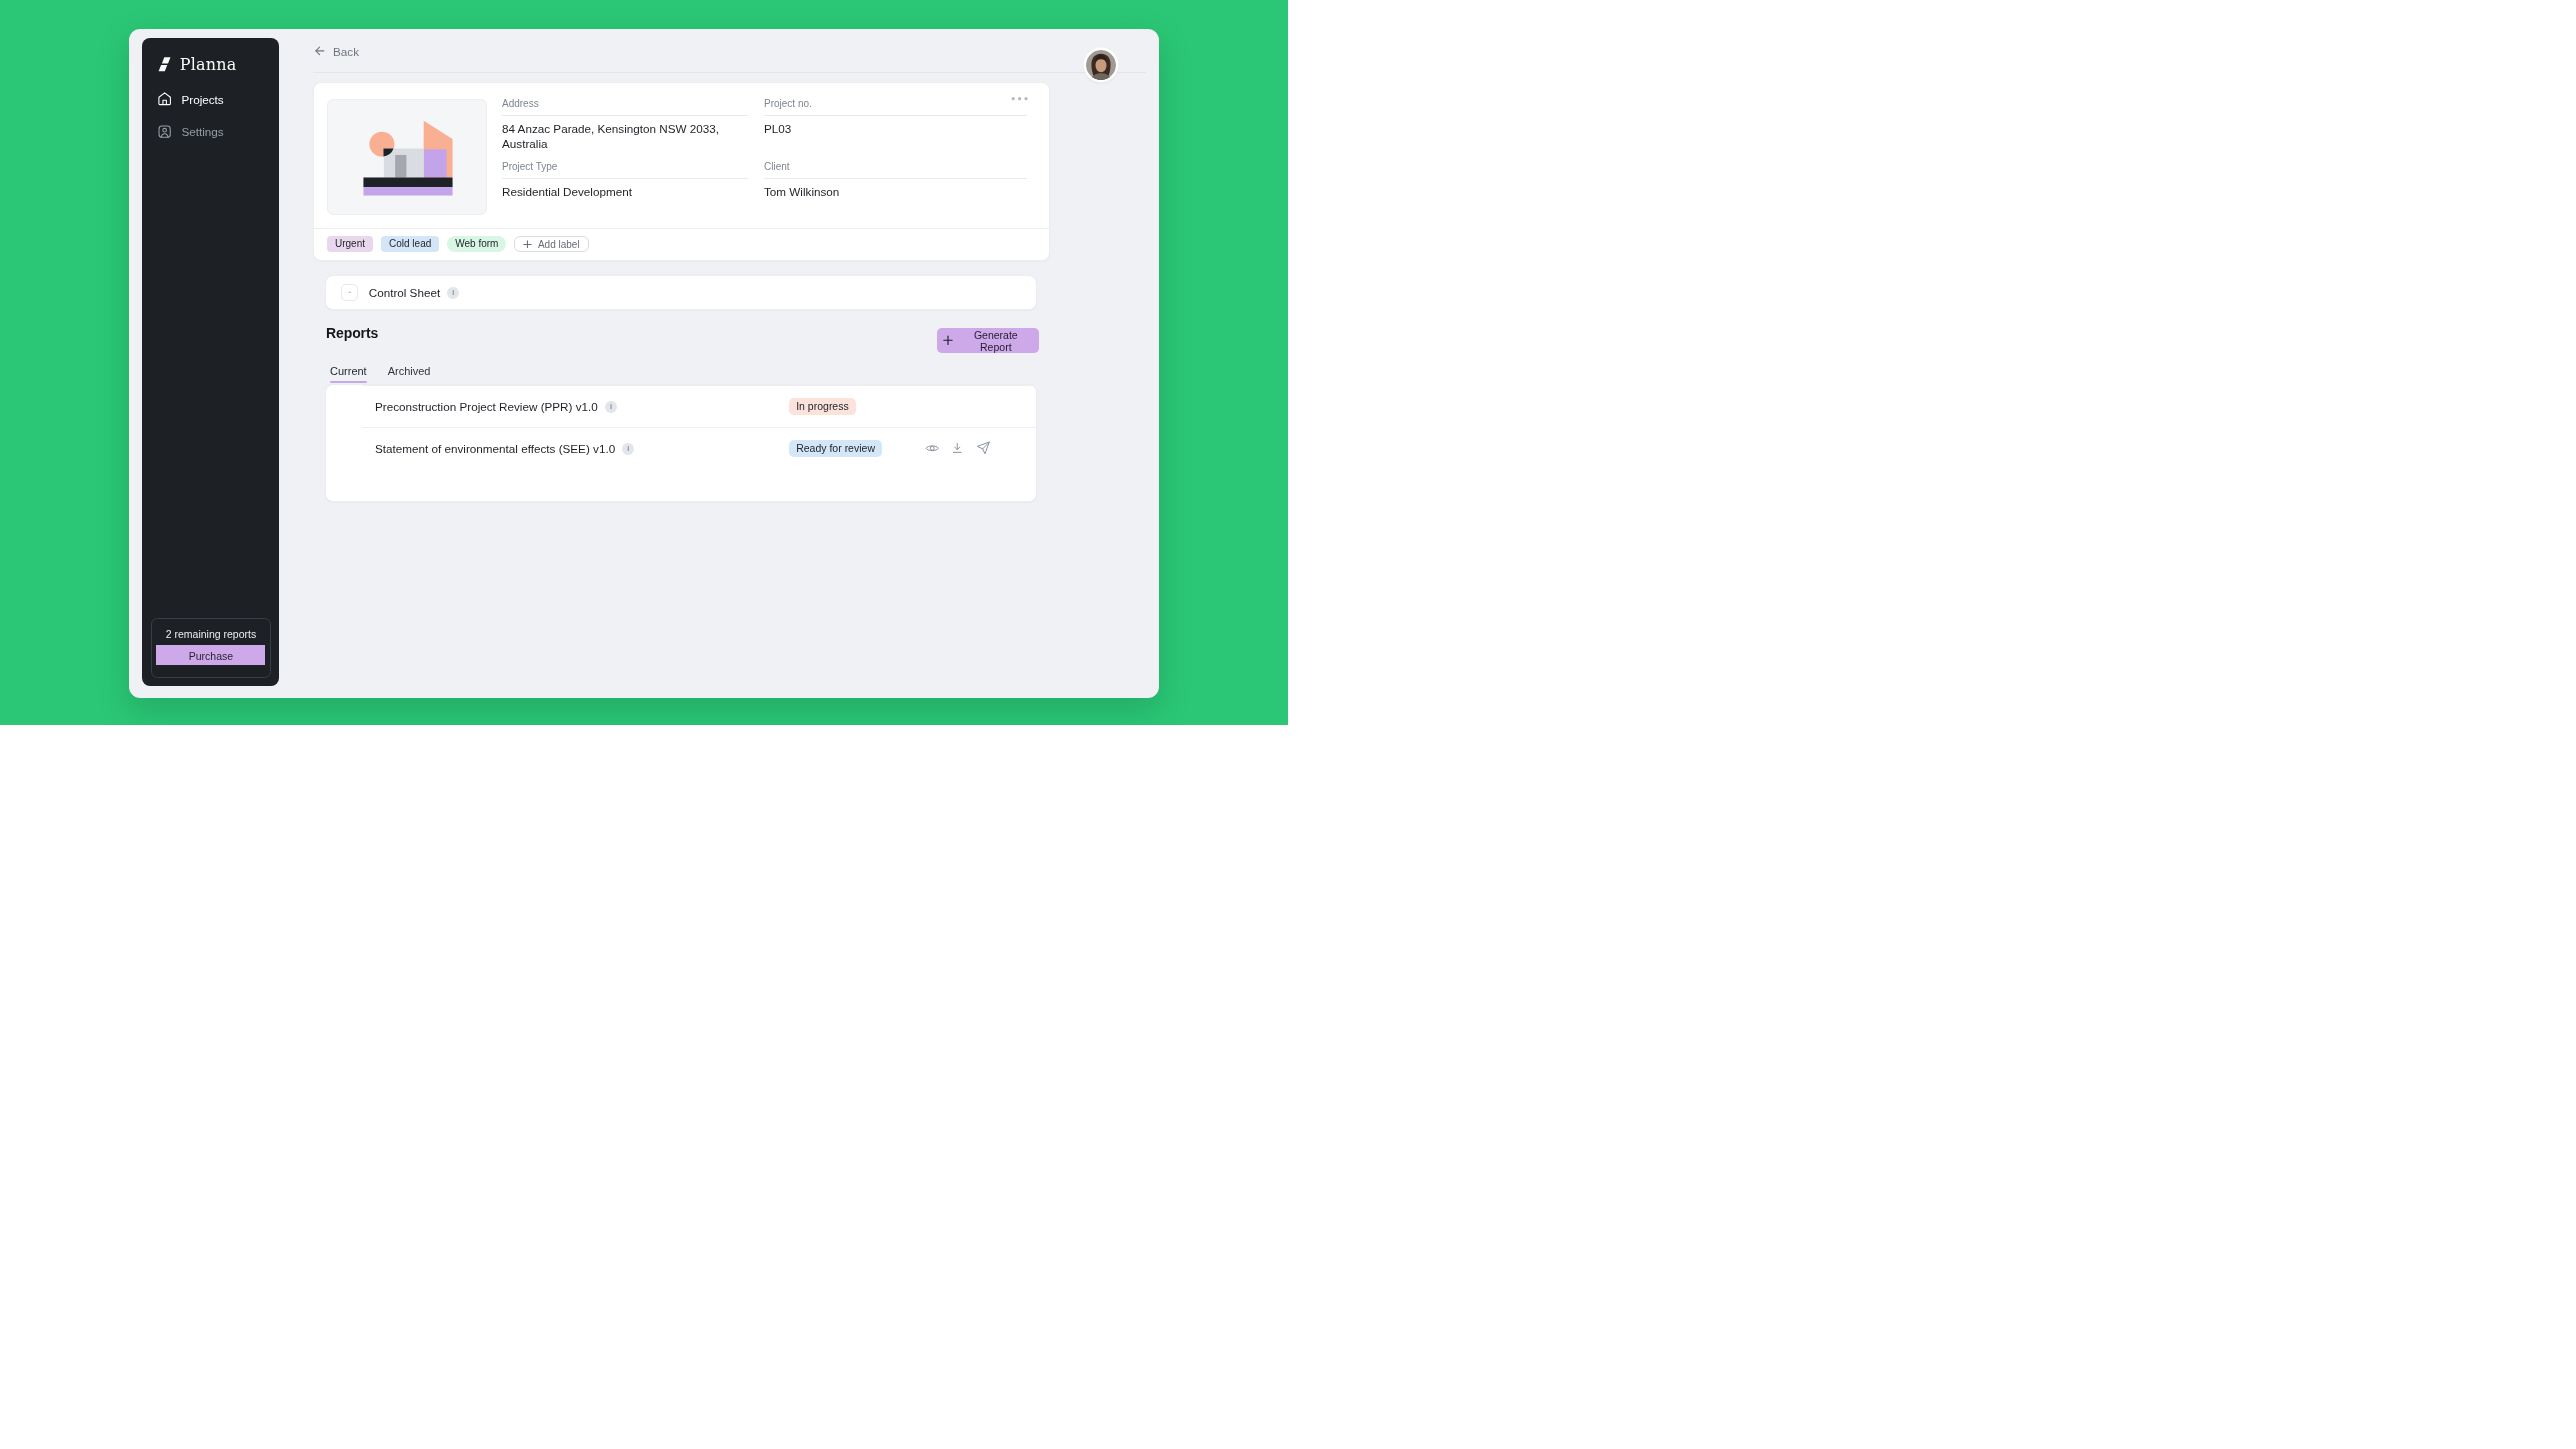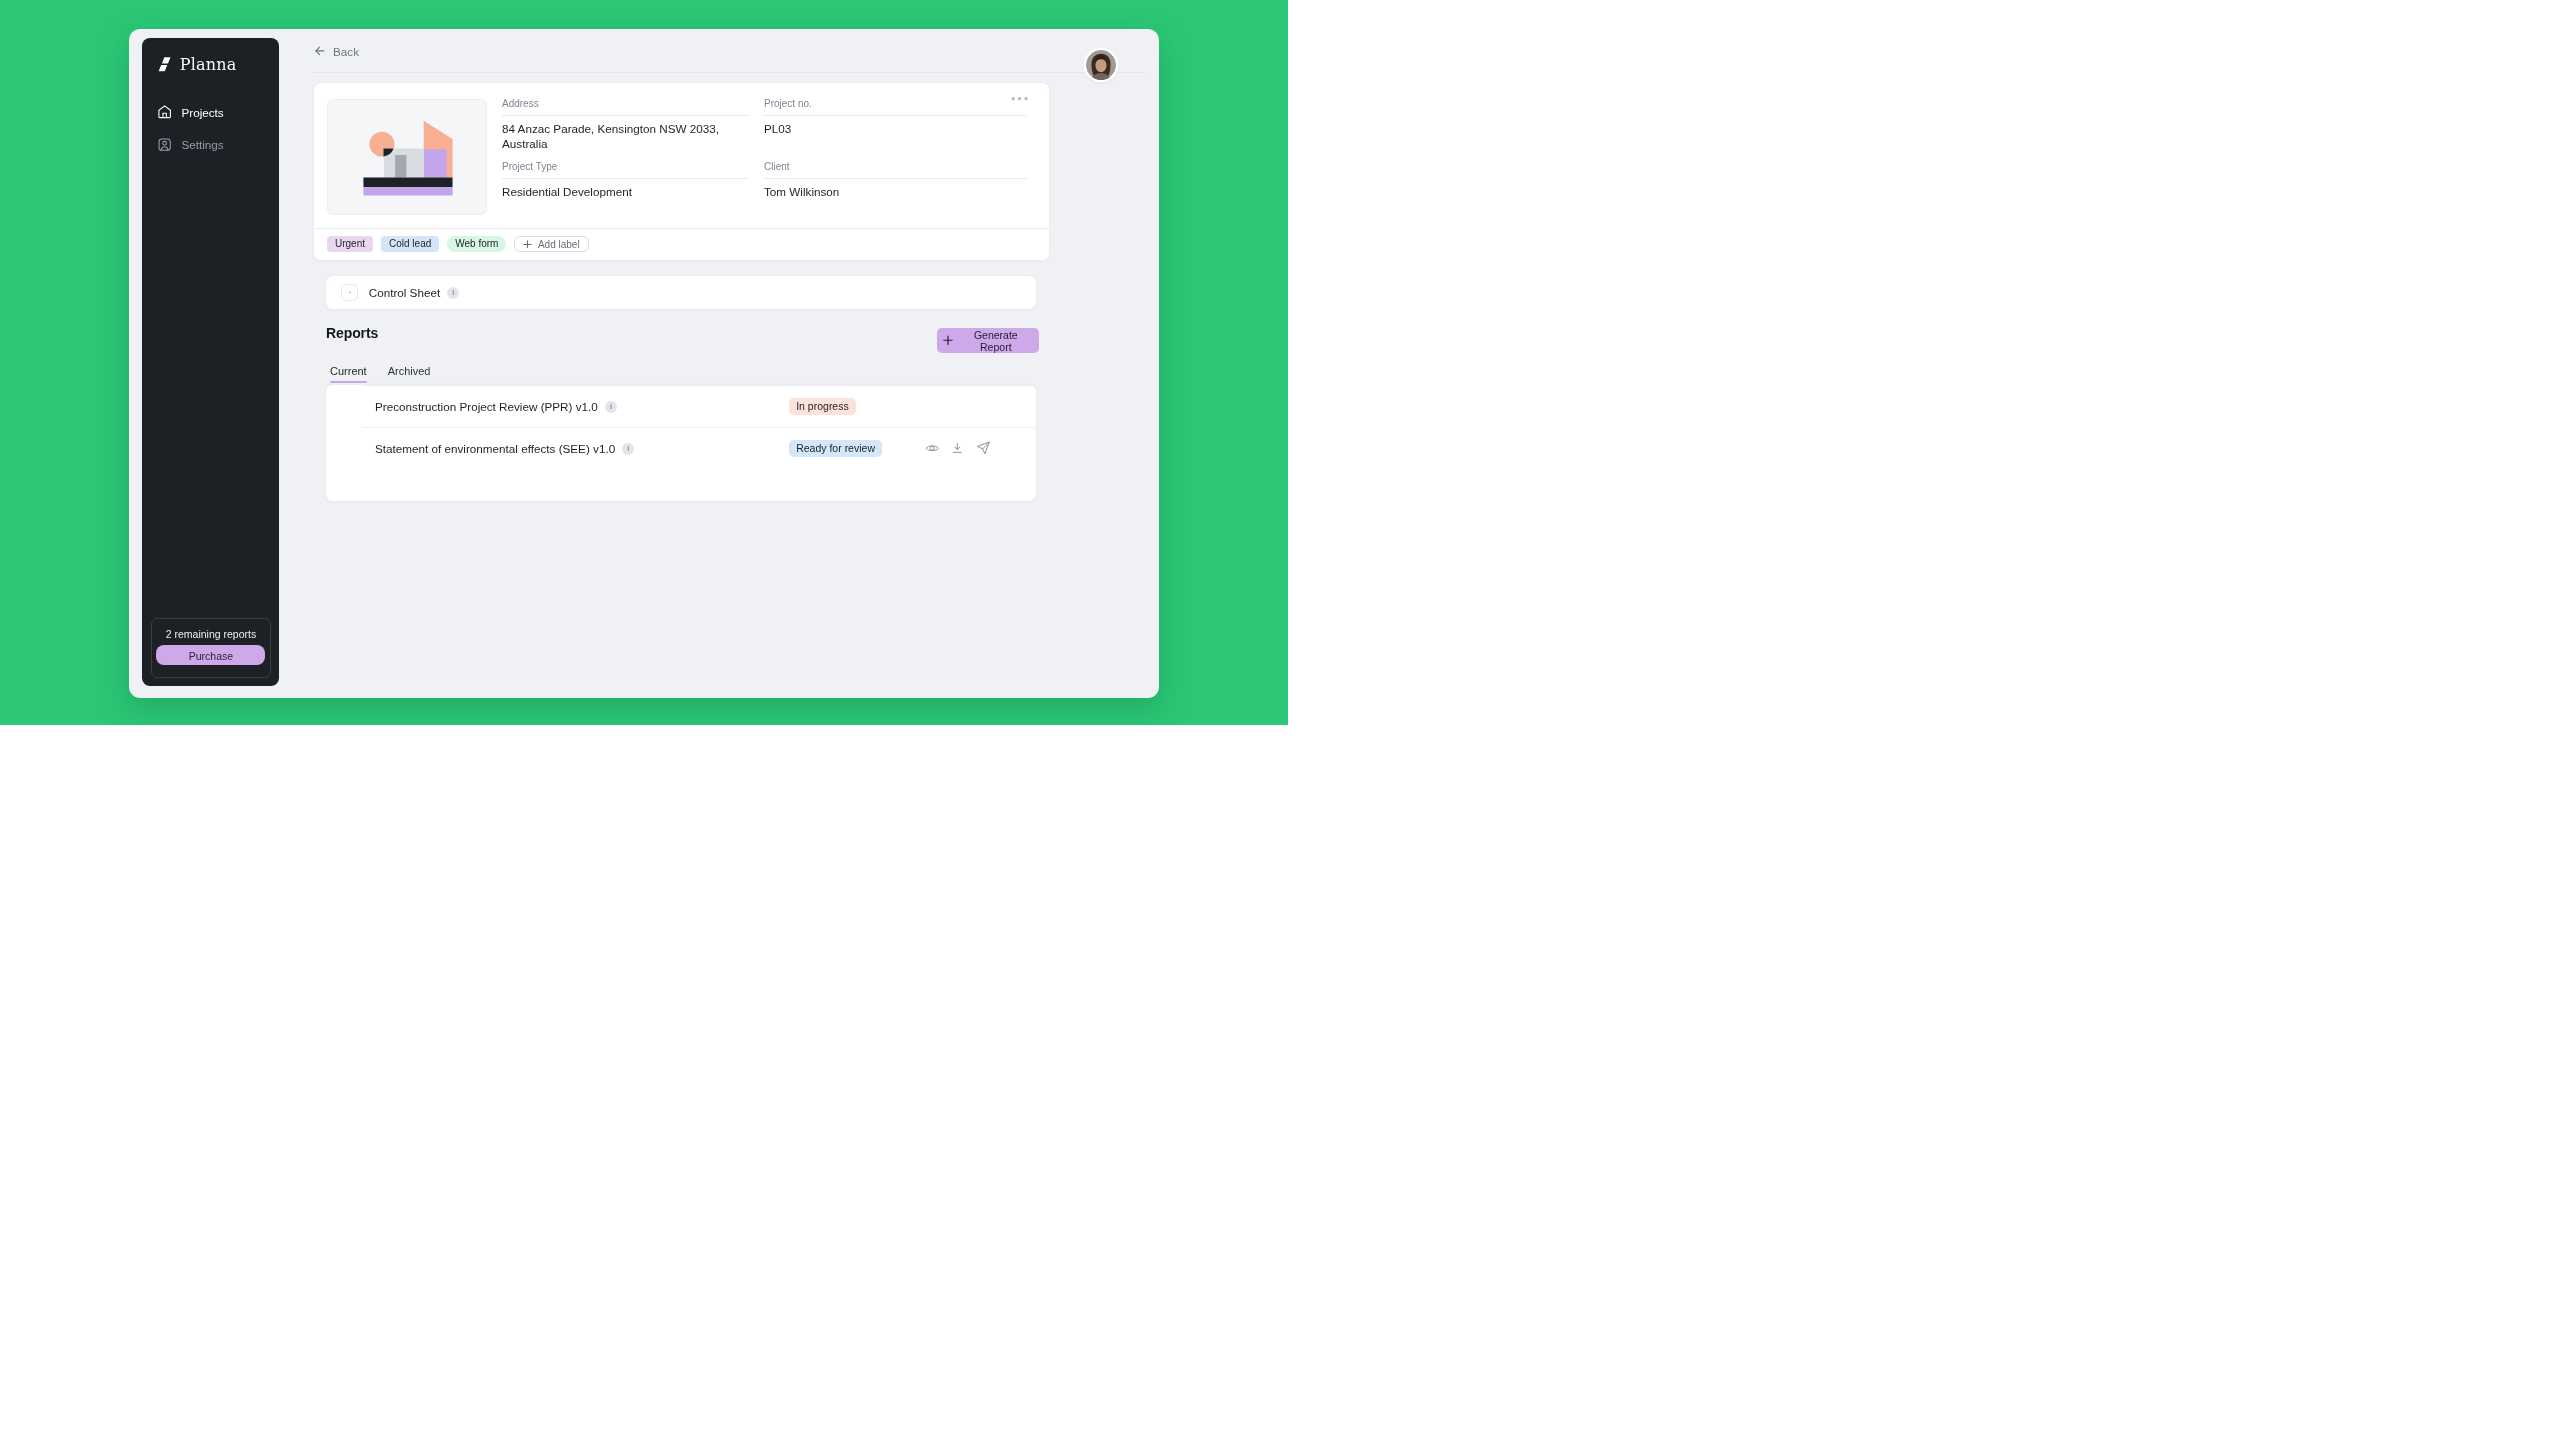--- a/index.html
+++ b/index.html
@@ -7,30 +7,30 @@
   .stage{position:relative;width:1288px;height:725px;overflow:hidden;background:#2bc776;}
   .window{position:absolute;left:129px;top:29px;width:1030px;height:669px;background:#f0f1f4;
           border-radius:11.3px;box-shadow:0 11.3px 32px rgba(10,70,40,.22);overflow:hidden;}
 
   
   .sidebar{position:absolute;left:13px;top:8.9px;width:137px;height:648px;background:#1d2024;
            border-radius:8px;color:#fff;}
   .logo-row{display:flex;align-items:center;gap:5.6px;padding:17px 0 0 13.7px;}
   .logo-glyph{width:18.5px;height:18.5px;flex:0 0 auto;}
   .logo-text{font-family:"DejaVu Serif","Liberation Serif",serif;font-size:16px;letter-spacing:0.2px;color:#fafafa;}
-  .nav{margin-top:27px;display:flex;flex-direction:column;gap:9.7px;}
+  .nav{margin-top:14px;display:flex;flex-direction:column;gap:9.7px;}
   .nav-item{display:flex;align-items:center;gap:9.7px;height:22.5px;padding-left:14.5px;cursor:pointer;font-size:11.7px;}
   .nav-item.active{color:#ffffff;font-weight:500;}
   .nav-item.muted{color:#969da6;}
   .nav-item svg{width:15.3px;height:15.3px;}
   .side-footer{position:absolute;left:8.9px;right:8px;bottom:8px;height:60px;border:0.8px solid #3a3e44;
                border-radius:6.4px;box-sizing:border-box;text-align:center;}
   .remaining{margin-top:8.9px;font-size:10.5px;color:#edeef1;}
   .purchase-btn{display:block;margin:5.6px auto 0;width:109px;height:20px;line-height:20px;border:none;
-                border-radius:8px;font-size:10.5px;color:#2c2335;font-family:inherit;cursor:pointer;}
+                border-radius:0;font-size:10.5px;color:#2c2335;font-family:inherit;cursor:pointer;}
 
   
   .main{position:absolute;left:184px;top:0;right:13px;bottom:0;}
   .main-header{position:relative;height:43px;border-bottom:0.8px solid #e3e5e9;}
   .back-link{position:absolute;left:0;top:15.3px;display:flex;align-items:center;gap:6.4px;color:#6e7582;
              font-size:11.7px;cursor:pointer;}
   .back-link svg{width:13.7px;height:13.7px;}
   .avatar{position:absolute;left:773px;top:21px;width:30px;height:30px;border-radius:50%;overflow:hidden;
           box-shadow:0 0 0 2.4px #ffffff, 0 1.6px 4px rgba(0,0,0,.15);cursor:pointer;}
   .avatar svg{display:block;width:100%;height:100%;}

